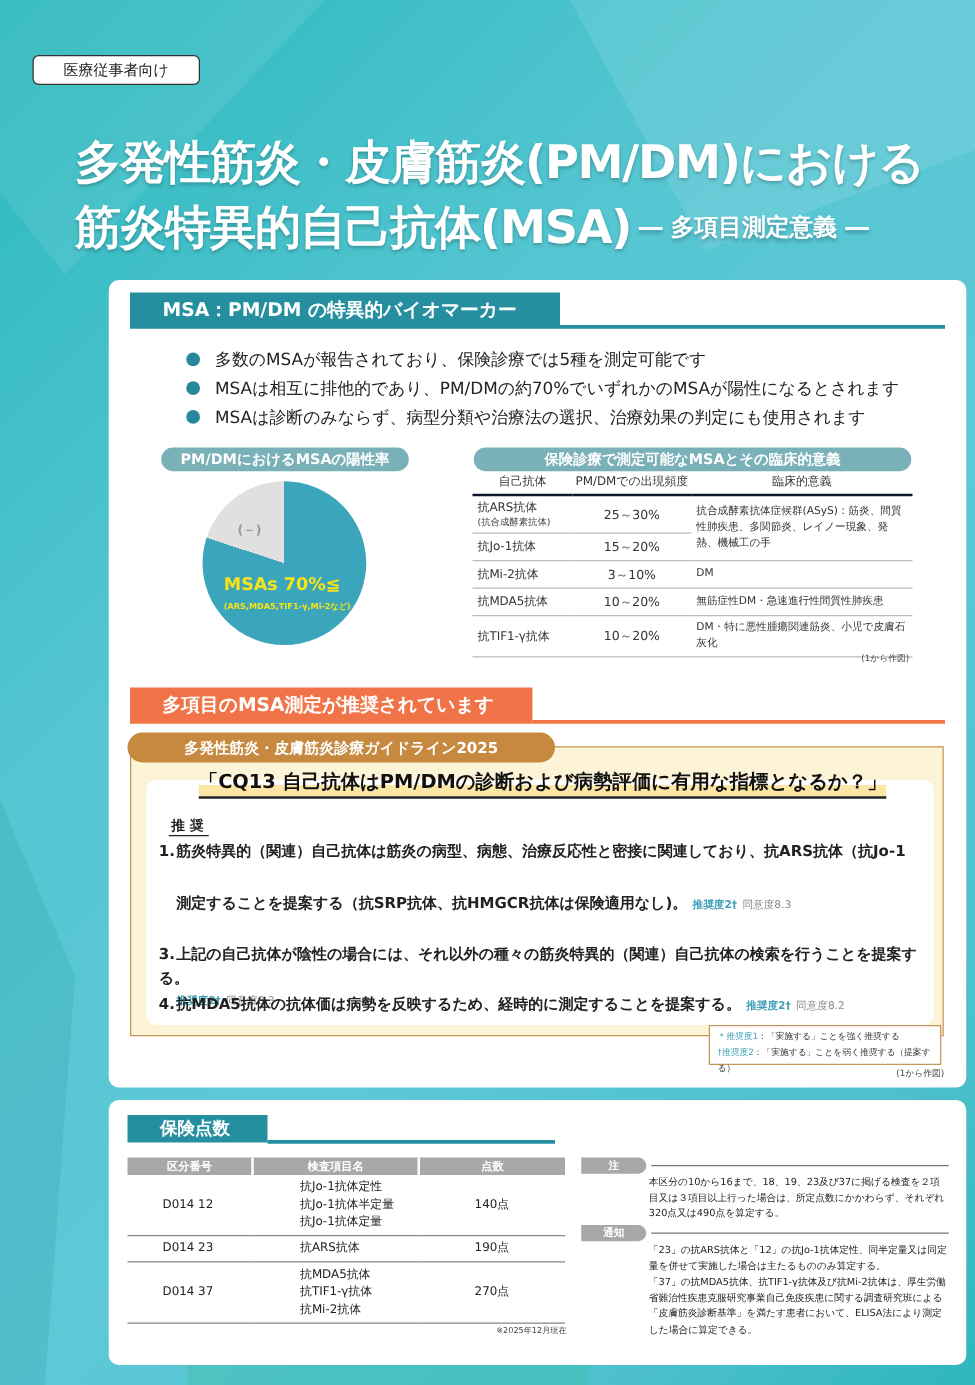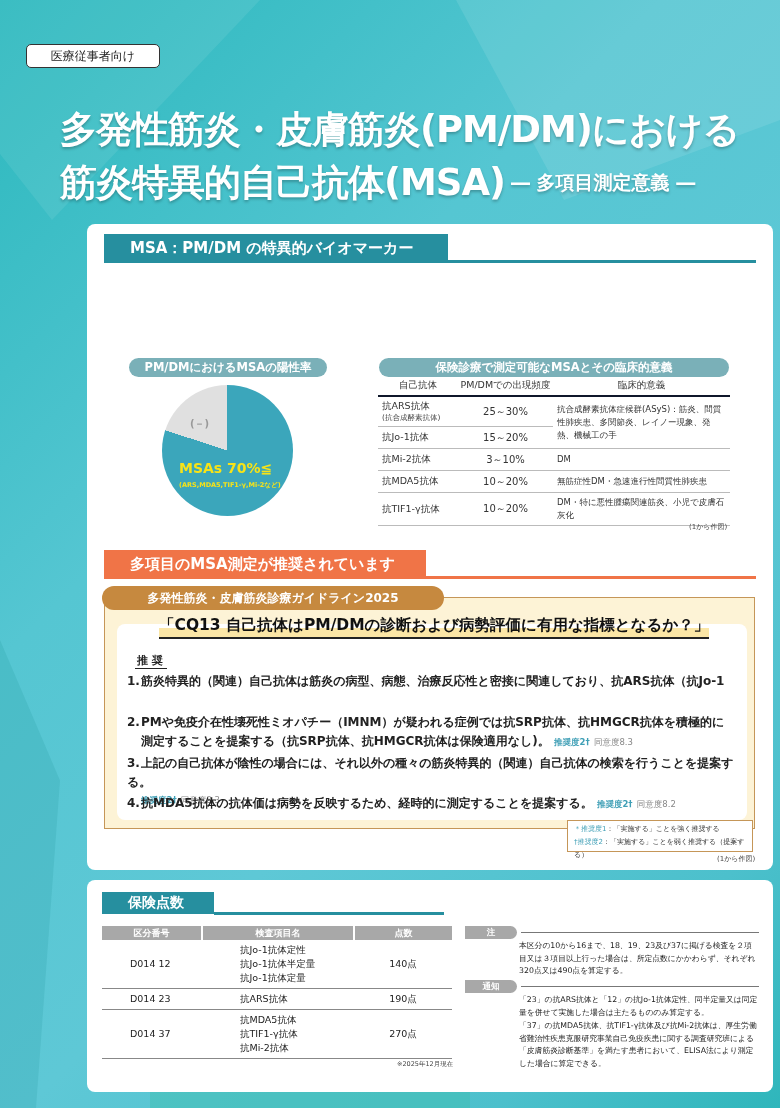--- a/index.html
+++ b/index.html
@@ -90,20 +90,34 @@
 
 <div class="title">
   <div class="l1">多発性筋炎・皮膚筋炎(PM/DM)における</div>
   <div class="l2"><span>筋炎特異的自己抗体(MSA)</span><span class="sub">― 多項目測定意義 ―</span></div>
 </div>
 
 <div class="card card1">
   <div class="sec-head" style="left:17px;top:10px;width:344px;background:#268f9f;">MSA：PM/DM の特異的バイオマーカー</div>
   <div class="sec-line" style="left:361px;top:36px;width:308px;background:#268f9f;"></div>
 
+  <div class="bullets">
+    <div class="bullet">
+        <span class="dot"></span>
+        <span>多数のMSAが報告されており、保険診療では5種を測定可能です</span>
+      </div>
+    <div class="bullet">
+        <span class="dot"></span>
+        <span>MSAは相互に排他的であり、PM/DMの約70%でいずれかのMSAが陽性になるとされます</span>
+      </div>
+    <div class="bullet">
+        <span class="dot"></span>
+        <span>MSAは診断のみならず、病型分類や治療法の選択、治療効果の判定にも使用されます</span>
+      </div>
+  </div>
 
   <div class="pill" style="left:42px;top:134px;width:198px;">PM/DMにおけるMSAの陽性率</div>
   <div class="pie"></div>
   <div class="pie-neg">(－)</div>
   <div class="pie-main">MSAs 70%≦</div>
   <div class="pie-sub">(ARS,MDA5,TIF1-γ,Mi-2など)</div>
 
   <div class="pill" style="left:292px;top:134px;width:350px;">保険診療で測定可能なMSAとその臨床的意義</div>
   <table class="msa">
     <tbody>
@@ -149,21 +163,20 @@
   <div class="guide-frame"></div>
   <div class="guide-inner"></div>
   <div class="guide-pill">多発性筋炎・皮膚筋炎診療ガイドライン2025</div>
   <div class="cq">「CQ13 自己抗体はPM/DMの診断および病勢評価に有用な指標となるか？」</div>
   <div class="rec-label">推 奨</div>
 
   <div class="rec" style="top:448px;">
     <div><span class="num">1.</span><span>筋炎特異的（関連）自己抗体は筋炎の病型、病態、治療反応性と密接に関連しており、抗ARS抗体（抗Jo-1</span></div>
   </div>
   <div class="rec" style="top:489px;">
-    <div><span class="num">2.</span><span>PMや免疫介在性壊死性ミオパチー（IMNM）が疑われる症例では抗SRP抗体、抗HMGCR抗体を積極的に</span></div>
     <div class="ind"><span>測定することを提案する（抗SRP抗体、抗HMGCR抗体は保険適用なし)。</span> <span class="grade">推奨度2†</span> <span class="agree">同意度8.3</span></div>
   </div>
   <div class="rec" style="top:530px;">
     <div><span class="num">3.</span><span>上記の自己抗体が陰性の場合には、それ以外の種々の筋炎特異的（関連）自己抗体の検索を行うことを提案する。</span></div>
     <div class="ind" style="line-height:14px;"><span class="grade">推奨度2†</span> <span class="agree">同意度8.3</span></div>
   </div>
   <div class="rec" style="top:570px;">
     <div><span class="num">4.</span><span>抗MDA5抗体の抗体価は病勢を反映するため、経時的に測定することを提案する。</span> <span class="grade">推奨度2†</span> <span class="agree">同意度8.2</span></div>
   </div>
 
@@ -175,21 +188,21 @@
 </div>
 
 <div class="card card2">
   <div class="sec-head" style="left:15px;top:12px;width:112px;height:22px;font-size:14px;background:#268f9f;">保険点数</div>
   <div class="sec-line" style="left:127px;top:32px;width:230px;background:#268f9f;"></div>
 
   <table class="pts">
     <tbody>
         <tr>
       <th style="width:100px;">区分番号</th>
-      <th style="width:152px;">検査項目名</th>
+      <th style="width:133px;">検査項目名</th>
       <th style="border-right:none;">点数</th>
     </tr>
     <tr>
       <td style="padding-left:28px;">D014 12</td>
       <td style="padding-left:38px;">
         <div>抗Jo-1抗体定性</div>
         <div>抗Jo-1抗体半定量</div>
         <div>抗Jo-1抗体定量</div>
       </td>
       <td class="c">140点</td>

